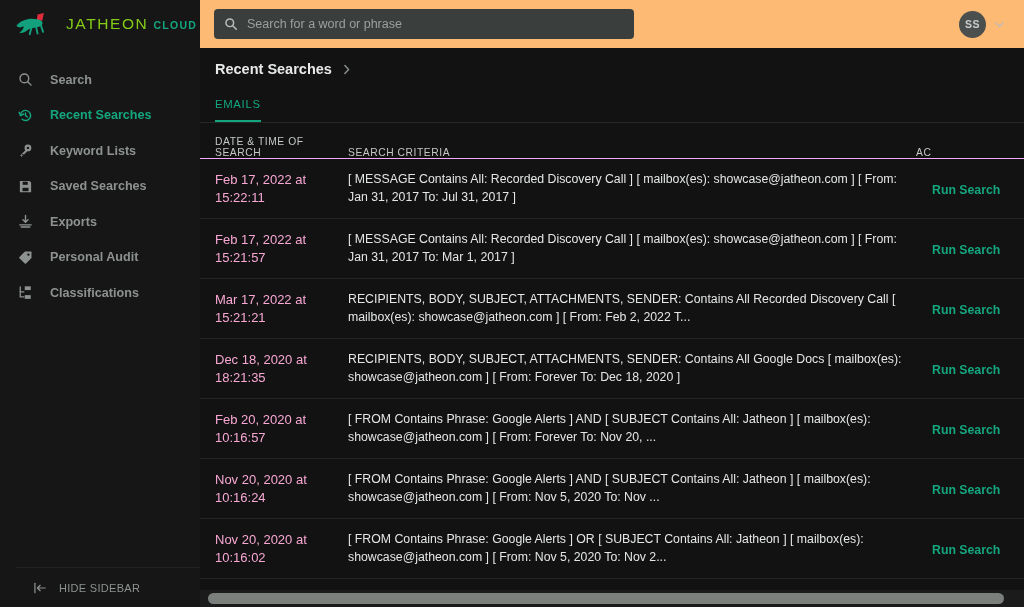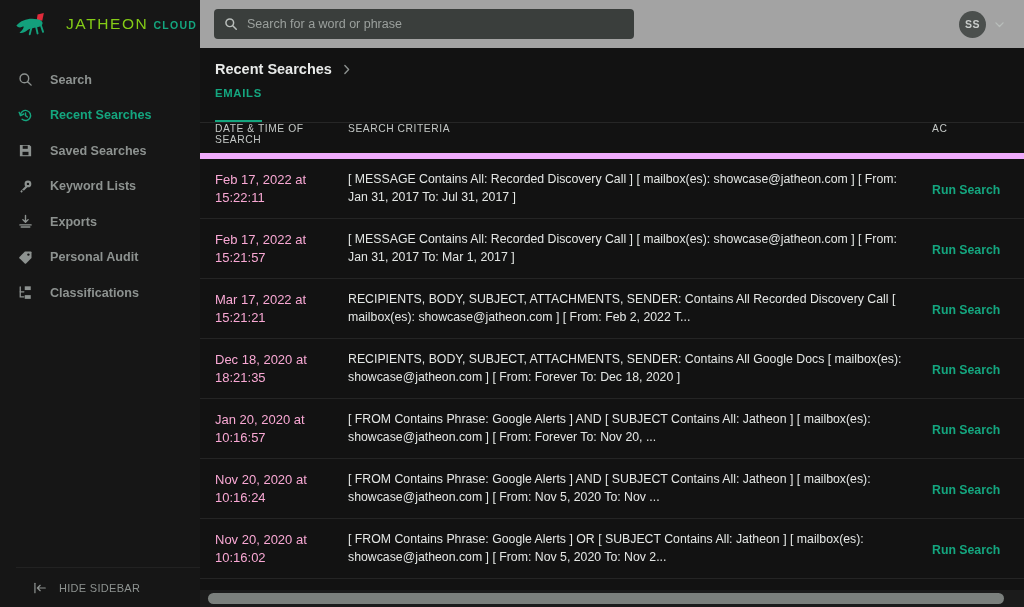--- a/index.html
+++ b/index.html
@@ -53,21 +53,21 @@
     border-top:1px solid #222; cursor:pointer; user-select:none;
   }
   #hide-sidebar .ic { width:14px; height:14px; display:flex;
     align-items:center; justify-content:center; }
 
   
   #main { flex:1 1 auto; height:607px; position:relative;
     background:#121212; display:flex; flex-direction:column; }
 
   #topbar {
-    height:48px; flex:0 0 48px; background:#a3a3a3;
+    height:48px; flex:0 0 48px; background:#fdba74;
     display:flex; align-items:center; padding:0 14px;
   }
   #searchbox {
     width:420px; height:30px; background:#3a3e3c;
     border-radius:4px; display:flex; align-items:center;
     padding:0 10px; gap:9px;
   }
   #searchbox svg { width:14px; height:14px; flex:0 0 14px; }
   #search-input {
     flex:1; background:transparent; border:none; outline:none;
@@ -94,31 +94,31 @@
     gap:8px; padding-left:15px;
   }
   #crumb-title { color:#e8eae9; font-size:14.5px; font-weight:700; }
   #crumb svg { width:13px; height:13px; }
 
   #tabs {
     flex:0 0 33px; height:33px; display:flex; align-items:flex-end;
     padding-left:15px; border-bottom:1px solid #262626;
   }
   .tab {
-    font-size:11.3px; font-weight:700; letter-spacing:.7px;
-    color:#8d9290; padding-bottom:21px; cursor:pointer;
+    font-size:11.3px; font-weight:400; letter-spacing:.7px;
+    color:#8d9290; padding-bottom:10px; cursor:pointer;
     border-bottom:2.5px solid transparent; user-select:none;
   }
   .tab.active { color:#14a67f; border-bottom-color:#14a67f; }
 
   
   #table-wrap { flex:1 1 auto; overflow:hidden; position:relative; }
   #thead {
-    display:flex; height:36px; align-items:flex-start;
-    border-bottom:6px solid #f0abfc; padding-left:15px; padding-right:0;
+    display:flex; height:36px; align-items:flex-end;
+    border-bottom:1px solid #f0abfc; padding-left:15px; padding-right:16px;
   }
   .th {
     color:#c3c7c5; font-size:10.3px; letter-spacing:.55px;
     font-weight:400; text-transform:uppercase;
   }
   .col-date { width:133px; flex:0 0 133px; }
   .col-crit { flex:1 1 auto; padding-right:14px; }
   .col-act  { width:92px; flex:0 0 92px; }
   #thead .col-act { overflow:hidden; white-space:nowrap; }
 
@@ -188,37 +188,37 @@
             <path d="M1.2 4.6 L2.7 8.1 L6.1 6.4" stroke-linecap="round" stroke-linejoin="round"></path>
             <path d="M8 5.3 V8.2 L10 9.6" stroke-linecap="round"></path>
           </svg>
         </span>
         <span>Recent Searches</span>
       </div>
 
       <div class="nav-item">
         <span class="ic">
           <svg viewBox="0 0 16 16" fill="#8d9290">
+            <circle cx="10.6" cy="5.2" r="3.6"></circle>
+            <circle cx="10.6" cy="5.2" r="1.3" fill="#161616"></circle>
+            <path d="M8.4 7.2 L2.4 13.2 L3.9 14.6 L5.1 13.4 L4.2 12.5 L5.2 11.5 L6.2 12.4 L9.9 8.7 Z"></path>
+          </svg>
+        </span>
+        <span>Keyword Lists</span>
+      </div>
+
+      <div class="nav-item">
+        <span class="ic">
+          <svg viewBox="0 0 16 16" fill="#8d9290">
             <path d="M2 2 h10.2 L14 3.8 V14 H2 Z M5 2.6 h6 v4 H5 Z M4.2 9 h7.6 v4.3 H4.2 Z" fill="#8d9290"></path>
             <rect x="5" y="2.9" width="5.4" height="3.3" fill="#161616"></rect>
             <rect x="4.8" y="9.4" width="6.4" height="3.6" fill="#161616"></rect>
           </svg>
         </span>
         <span>Saved Searches</span>
-      </div>
-
-      <div class="nav-item">
-        <span class="ic">
-          <svg viewBox="0 0 16 16" fill="#8d9290">
-            <circle cx="10.6" cy="5.2" r="3.6"></circle>
-            <circle cx="10.6" cy="5.2" r="1.3" fill="#161616"></circle>
-            <path d="M8.4 7.2 L2.4 13.2 L3.9 14.6 L5.1 13.4 L4.2 12.5 L5.2 11.5 L6.2 12.4 L9.9 8.7 Z"></path>
-          </svg>
-        </span>
-        <span>Keyword Lists</span>
       </div>
 
       <div class="nav-item">
         <span class="ic">
           <svg viewBox="0 0 16 16" fill="none" stroke="#8d9290" stroke-width="1.5">
             <path d="M8 1.6 V8.4 M5.2 6 L8 8.8 L10.8 6" stroke-linecap="round" stroke-linejoin="round"></path>
             <path d="M2 11.6 h12" stroke-linecap="round"></path>
             <path d="M3.4 13.9 h9.2" stroke-linecap="round"></path>
           </svg>
         </span>
@@ -315,21 +315,21 @@
               <div class="cell-date">Mar 17, 2022 at 15:21:21</div>
               <div class="cell-crit">RECIPIENTS, BODY, SUBJECT, ATTACHMENTS, SENDER: Contains All Recorded Discovery Call [ mailbox(es): showcase@jatheon.com ] [ From: Feb 2, 2022 T...</div>
               <div class="cell-act"><span class="run-link">Run Search</span></div>
             </div>
             <div class="row">
               <div class="cell-date">Dec 18, 2020 at 18:21:35</div>
               <div class="cell-crit">RECIPIENTS, BODY, SUBJECT, ATTACHMENTS, SENDER: Contains All Google Docs [ mailbox(es): showcase@jatheon.com ] [ From: Forever To: Dec 18, 2020 ]</div>
               <div class="cell-act"><span class="run-link">Run Search</span></div>
             </div>
             <div class="row">
-              <div class="cell-date">Jan 20, 2020 at 10:16:57</div>
+              <div class="cell-date">Feb 20, 2020 at 10:16:57</div>
               <div class="cell-crit">[ FROM Contains Phrase: Google Alerts ] AND [ SUBJECT Contains All: Jatheon ] [ mailbox(es): showcase@jatheon.com ] [ From: Forever To: Nov 20, ...</div>
               <div class="cell-act"><span class="run-link">Run Search</span></div>
             </div>
             <div class="row">
               <div class="cell-date">Nov 20, 2020 at 10:16:24</div>
               <div class="cell-crit">[ FROM Contains Phrase: Google Alerts ] AND [ SUBJECT Contains All: Jatheon ] [ mailbox(es): showcase@jatheon.com ] [ From: Nov 5, 2020 To: Nov ...</div>
               <div class="cell-act"><span class="run-link">Run Search</span></div>
             </div>
             <div class="row">
               <div class="cell-date">Nov 20, 2020 at 10:16:02</div>

